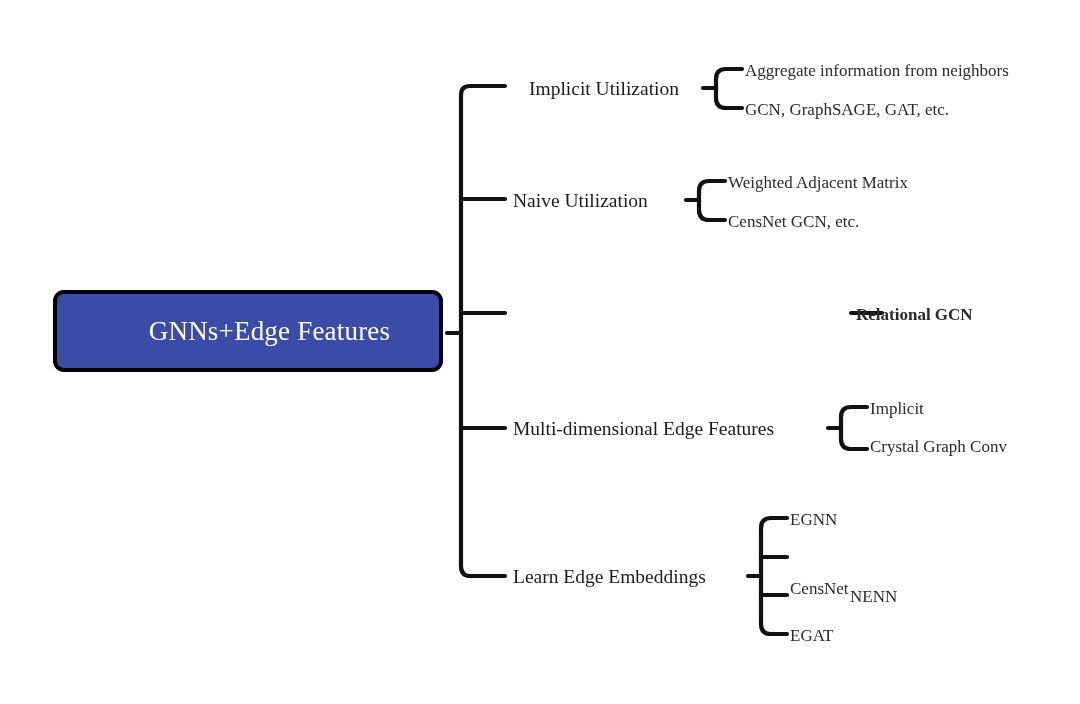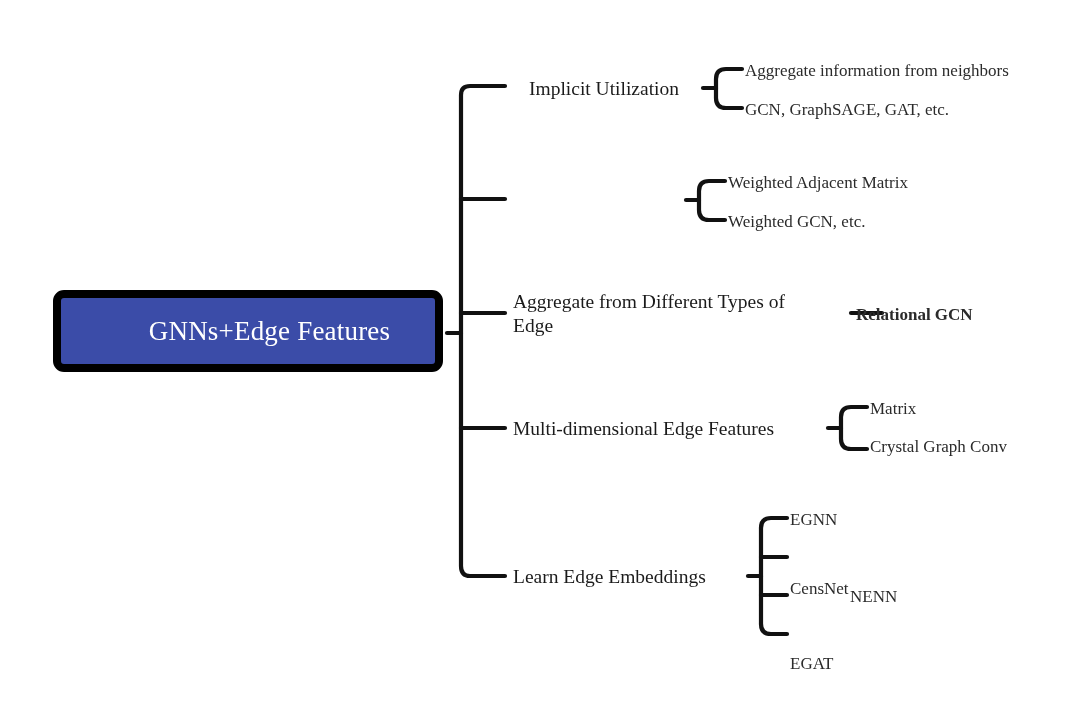--- a/index.html
+++ b/index.html
@@ -26,21 +26,21 @@
     pointer-events: none;
   }
   .root-node {
     position: absolute;
     left: 53px;
     top: 290px;
     width: 390px;
     height: 82px;
     box-sizing: border-box;
     background: #3b4ca8;
-    border: 8px solid #000000;
+    border: 4px solid #000000;
     border-radius: 11px;
     display: flex;
     align-items: center;
     justify-content: center;
     padding-left: 43px;
   }
   .root-label {
     color: #ffffff;
     font-size: 27px;
     font-family: "Liberation Serif", "DejaVu Serif", serif;
@@ -101,36 +101,36 @@
       <path d="M 787 634 L 771 634 Q 761 634 761 624"></path>
     </g>
   </svg>
 
   <div class="root-node">
     <span class="root-label">GNNs+Edge Features</span>
   </div>
 
   <div class="branch-label" style="left:529px; top:77px;">Implicit Utilization</div>
 
+  <div class="branch-label" style="left:513px; top:189px;">Naive Utilization</div>
 
-  <div class="branch-label wrap" style="left:513px; top:290px;">Aggregate from Different Types of Edge</div>
 
   <div class="branch-label" style="left:513px; top:417px;">Multi-dimensional Edge Features</div>
 
   <div class="branch-label" style="left:513px; top:565px;">Learn Edge Embeddings</div>
 
   <div class="leaf-label" style="left:745px; top:61px;">Aggregate information from neighbors</div>
   <div class="leaf-label" style="left:745px; top:100px;font-family:Liberation Serif, serif;">GCN, GraphSAGE, GAT, etc.</div>
 
   <div class="leaf-label" style="left:728px; top:173px;">Weighted Adjacent Matrix</div>
-  <div class="leaf-label" style="left:728px; top:212px;">Weighted GCN, etc.</div>
+  <div class="leaf-label" style="left:728px; top:212px;">CensNet GCN, etc.</div>
 
   <div class="leaf-label" style="left:856px; top:305px;font-weight:bold;">Relational GCN</div>
 
-  <div class="leaf-label" style="left:870px; top:399px;">Matrix</div>
+  <div class="leaf-label" style="left:870px; top:399px;">Implicit</div>
   <div class="leaf-label" style="left:870px; top:437px;">Crystal Graph Conv</div>
 
   <div class="leaf-label" style="left:790px; top:510px;">EGNN</div>
   <div class="leaf-label" style="left:790px; top:579px;">CensNet</div>
   <div class="leaf-label" style="left:814px; top:587px;margin-left:36px;">NENN</div>
-  <div class="leaf-label" style="left:790px; top:654px;text-align:center;">EGAT</div>
+  <div class="leaf-label" style="left:790px; top:626px;text-align:center;">EGAT</div>
 
 </div>
 
 </body></html>

